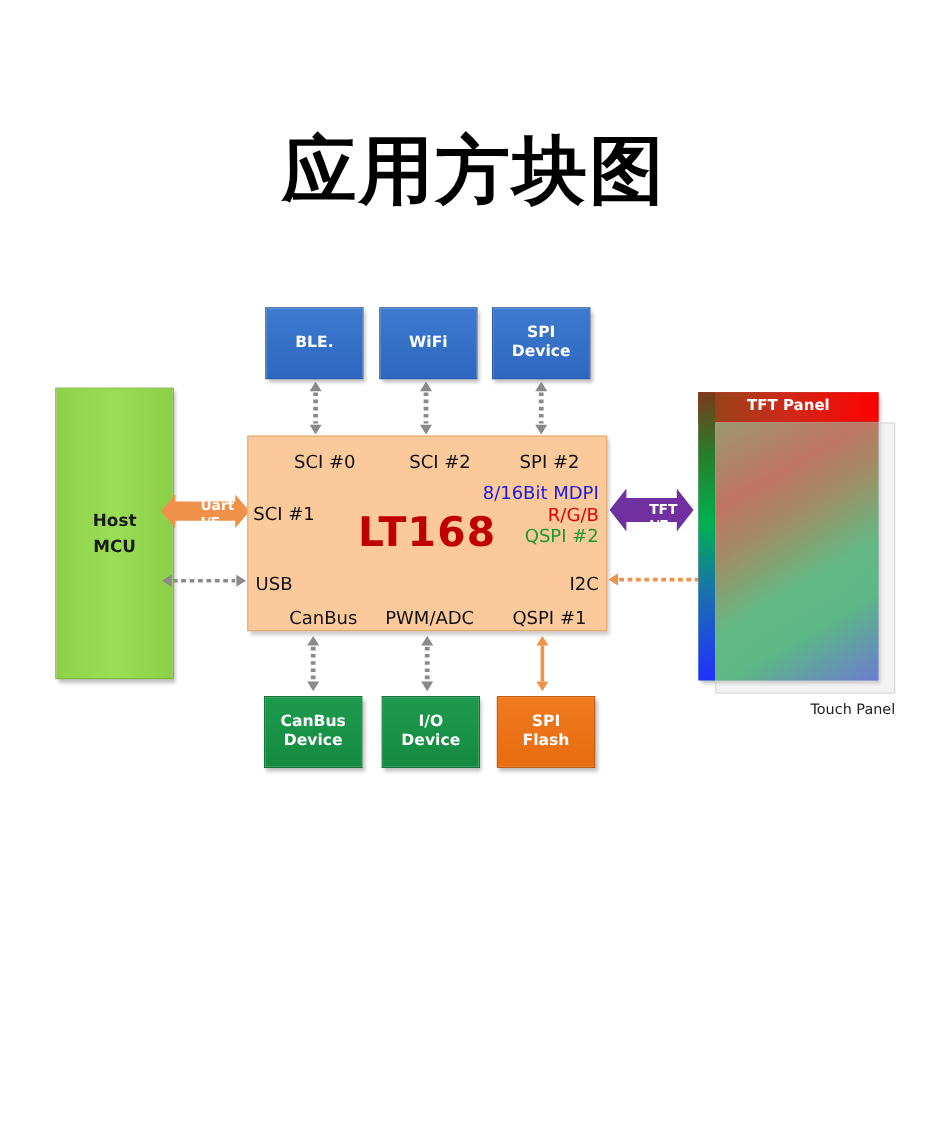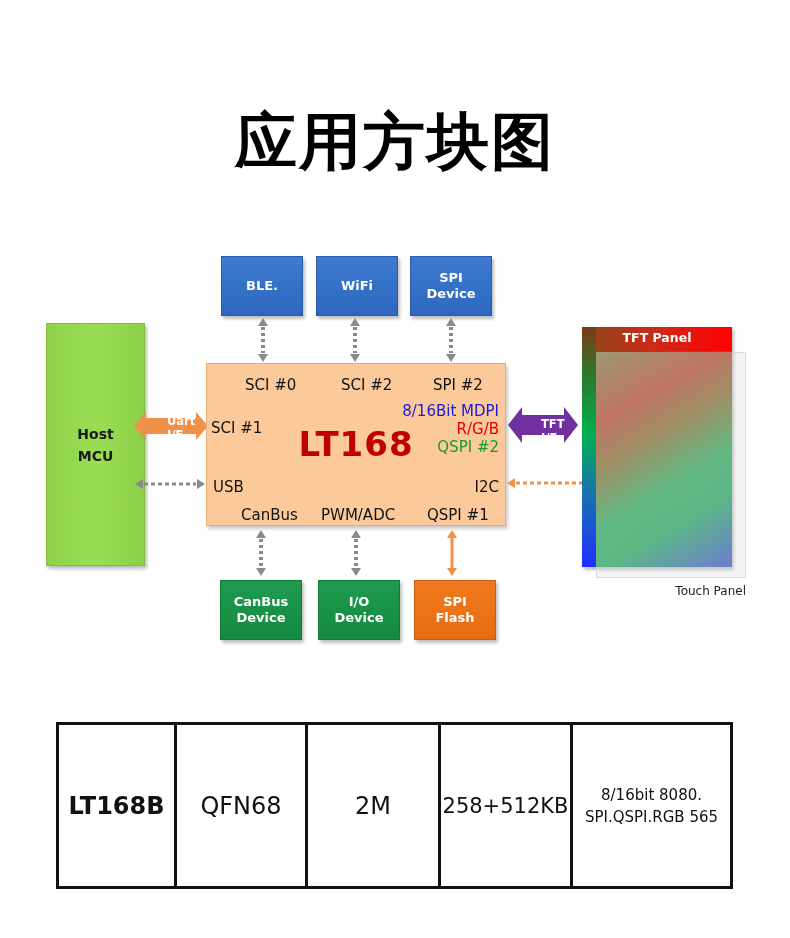--- a/index.html
+++ b/index.html
@@ -194,22 +194,14 @@
 
 <table class="spec">
   <colgroup>
     <col style="width:118px">
       <col style="width:131px">
       <col style="width:133px">
       <col style="width:132px">
       <col style="width:160px">
   </colgroup>
   <tbody>
-  <tr>
-    <td class="bold">LT168B</td>
-    <td>QFN68</td>
-    <td>2M</td>
-    <td style="font-size:21px;">258+512KB</td>
-    <td class="small">8/16bit 8080.
-SPI.QSPI.RGB 565</td>
-  </tr>
 </tbody>
   </table>
 
 </body></html>

